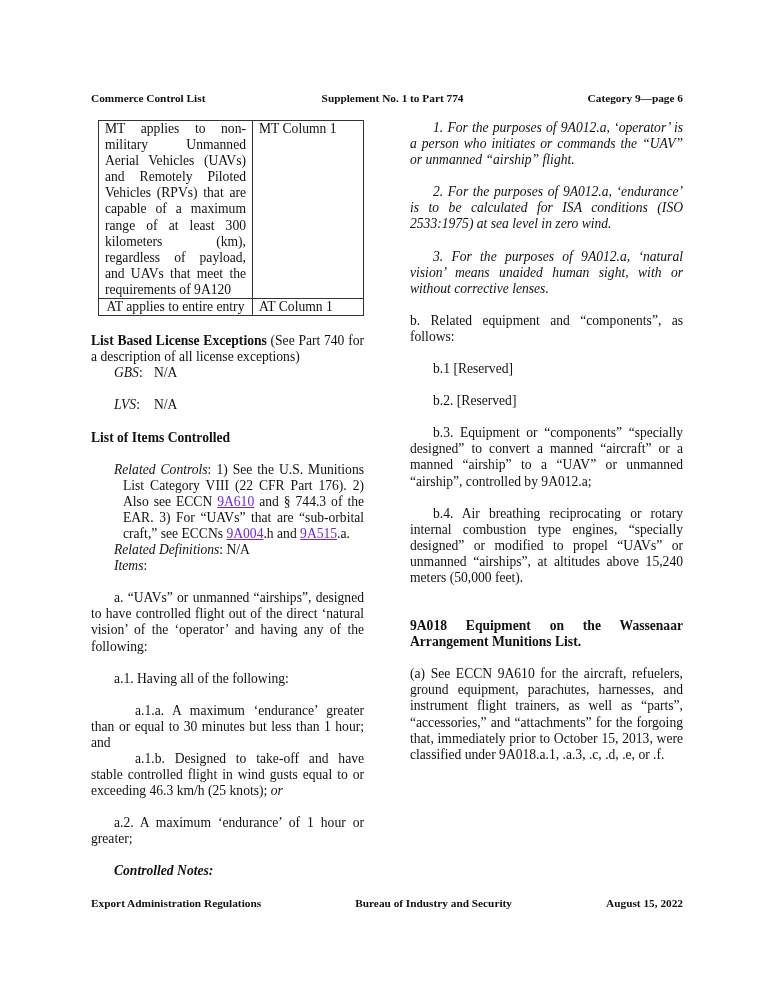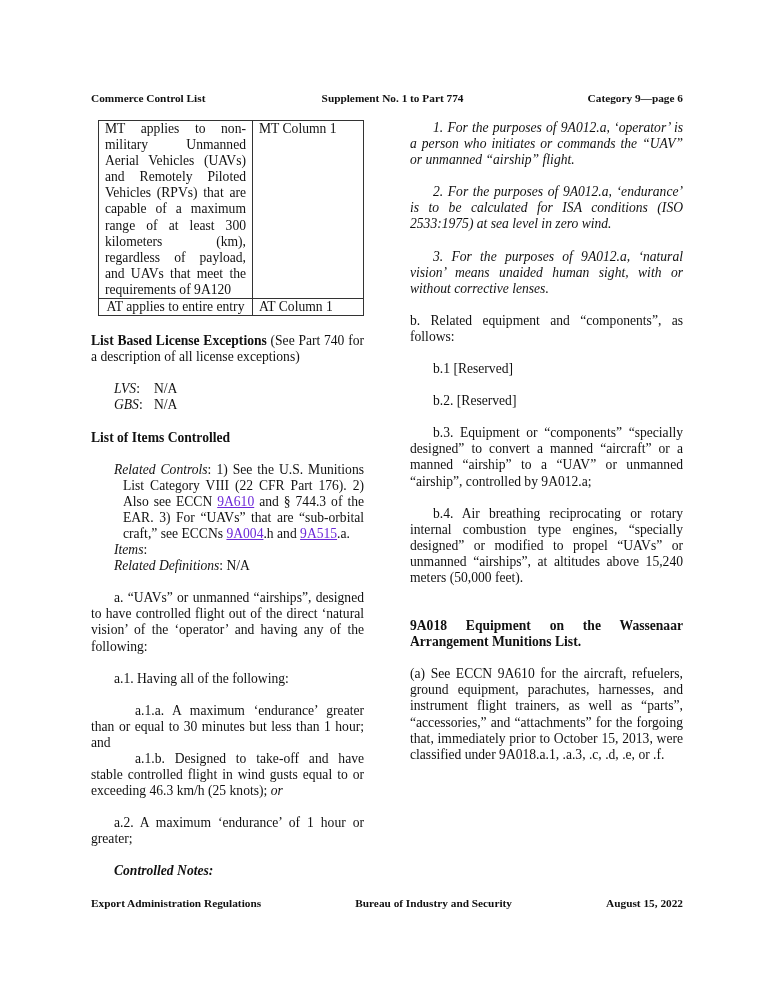--- a/index.html
+++ b/index.html
@@ -46,28 +46,28 @@
     </tr>
     <tr>
       <td class="c1" style="text-align:center">AT applies to entire entry</td>
       <td class="c2">AT Column 1</td>
     </tr>
   </tbody>
     </table>
 
   <p style="margin-top:17px"><span class="bold">List Based License Exceptions</span><span> (See Part 740 for a description of all license exceptions)</span></p>
 
+  <div class="blk"><span class="lv"><span class="ital">GBS</span>:</span><span>N/A</span></div>
   <div style="margin-top:16px" class="blk"><span class="lv"><span class="ital">LVS</span>:</span><span>N/A</span></div>
-  <div class="blk"><span class="lv"><span class="ital">GBS</span>:</span><span>N/A</span></div>
 
   <p style="margin-top:16px" class="bold">List of Items Controlled</p>
 
   <p style="margin-top:16px" class="hang"><span class="ital">Related Controls</span><span>: 1) See the U.S. Munitions List Category VIII (22 CFR Part 176).   2) Also see ECCN </span><a href="#">9A610</a><span> and § 744.3 of the EAR. 3) For “UAVs” that are “sub-orbital craft,” see ECCNs </span><a href="#">9A004</a><span>.h and </span><a href="#">9A515</a><span>.a.</span></p>
+  <p class="blk"><span class="ital">Related Definitions</span><span>:   N/A</span></p>
   <p class="blk"><span class="ital">Items</span><span>:</span></p>
-  <p class="blk"><span class="ital">Related Definitions</span><span>:   N/A</span></p>
 
   <p style="margin-top:16px" class="ind1">a. “UAVs” or unmanned “airships”, designed to have controlled flight out of the direct ‘natural vision’ of the ‘operator’ and having any of the following:</p>
   <p style="margin-top:16px" class="ind1">a.1.   Having all of the following:</p>
   <p style="margin-top:16px" class="ind2">a.1.a.    A maximum ‘endurance’ greater than or equal to 30 minutes but less than 1 hour; and</p>
   <p class="ind2"><span>a.1.b.   Designed to take-off and have stable controlled flight in wind gusts equal to or exceeding 46.3 km/h (25 knots); </span><span class="ital">or</span></p>
   <p style="margin-top:16px" class="ind1">a.2.  A maximum ‘endurance’ of 1 hour or greater;</p>
   <p style="margin-top:16px" class="ind1 bold ital">Controlled Notes:</p>
 </div>
 
 <div class="col right">

